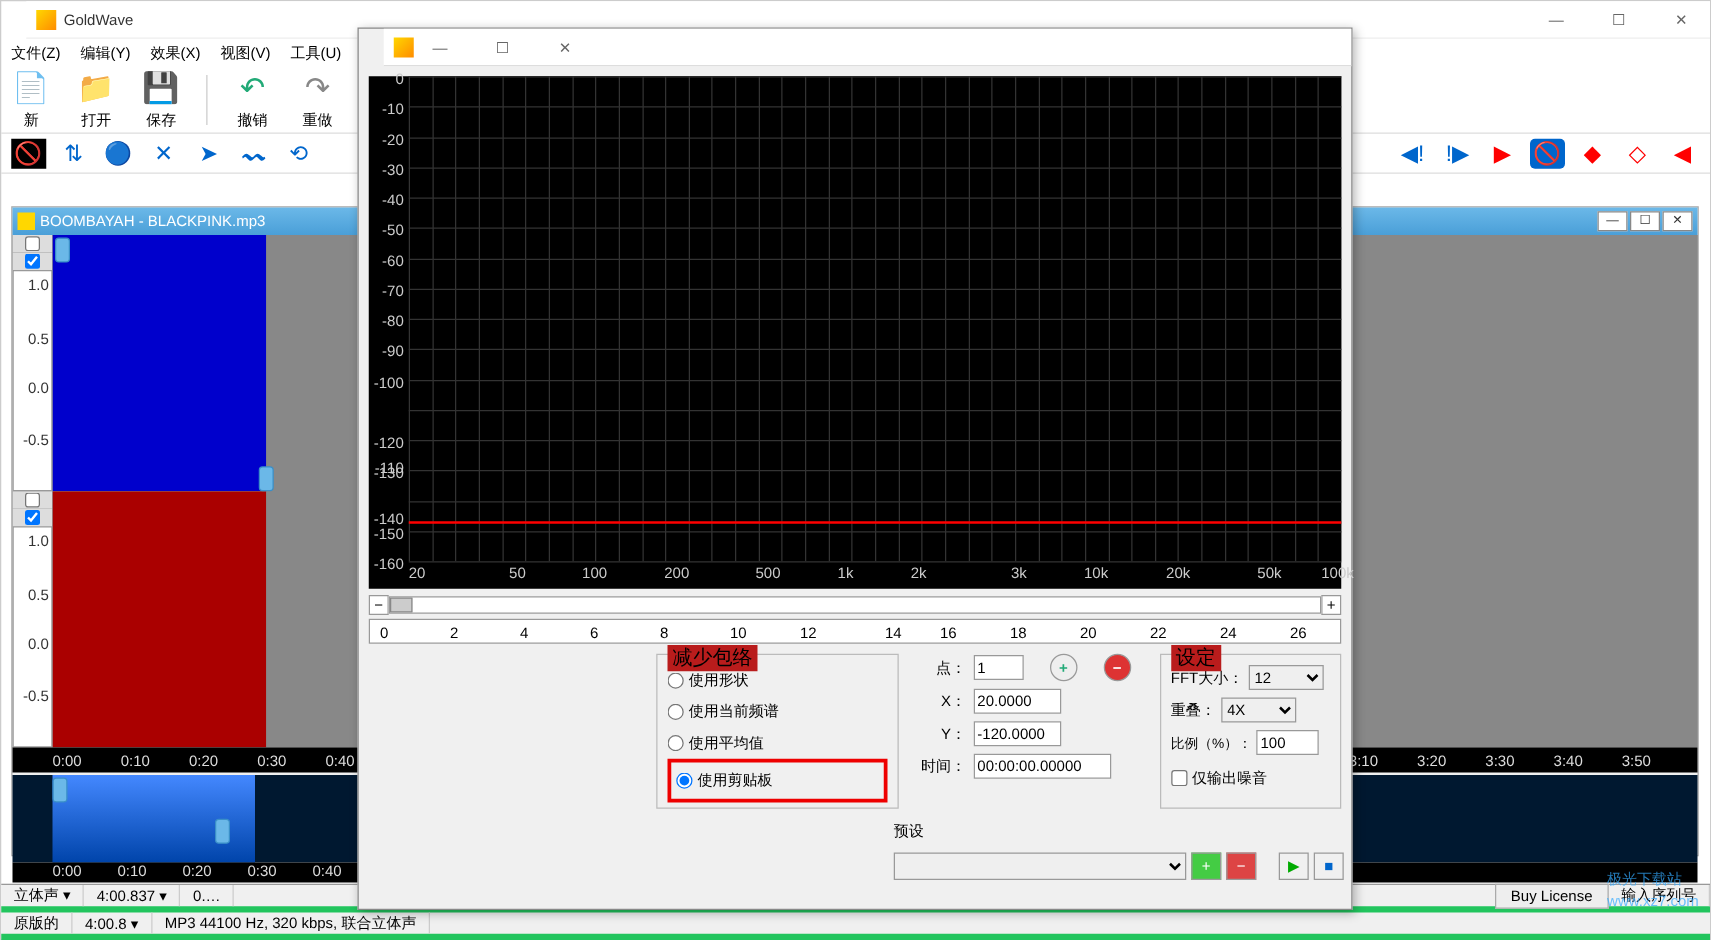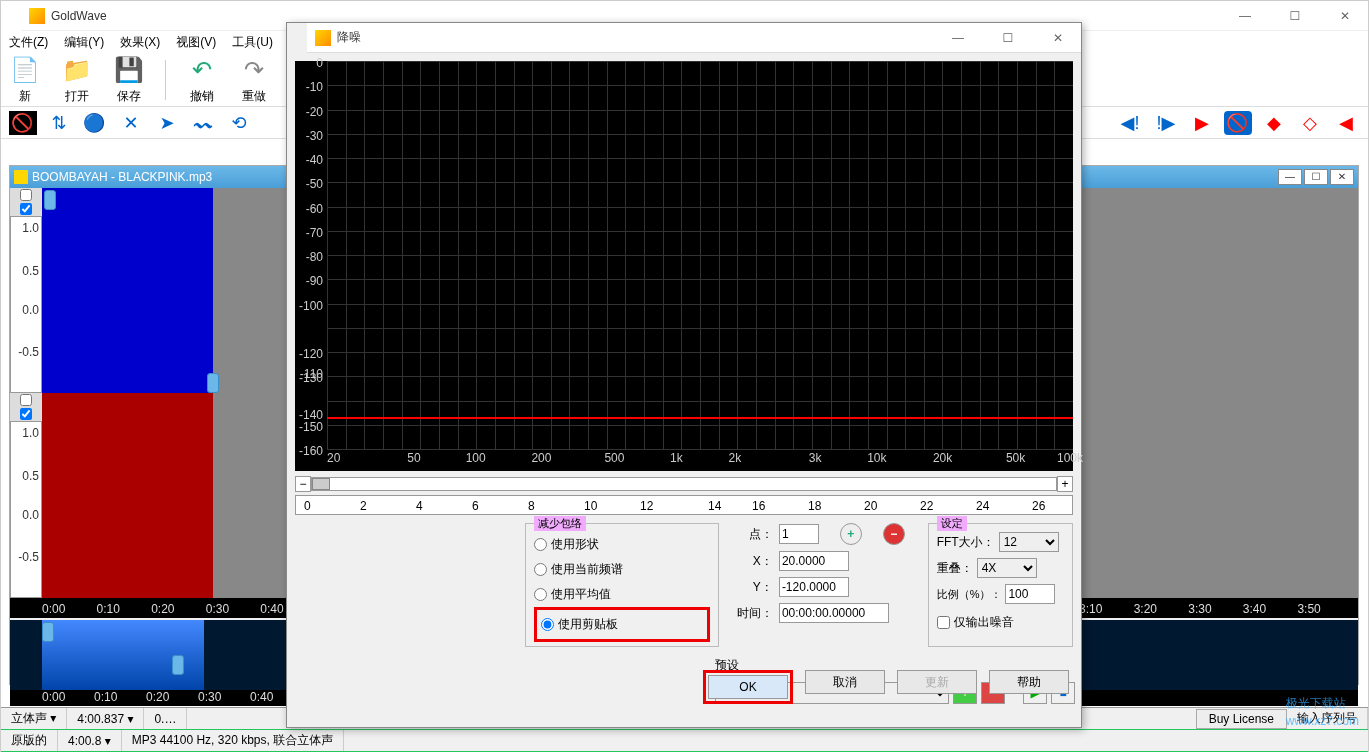--- a/index.html
+++ b/index.html
@@ -50,21 +50,21 @@
 
 .time-ruler { height: 20px; background: #000; color: #ddd; display: flex; align-items: flex-end; padding: 0 32px 2px 32px; gap: 0; font-size: 10px; position: relative; }
 .time-ruler span { position: absolute; bottom: 2px; }
 
 .overview { height: 70px; background: #001830; position: relative; margin-top: 2px; }
 .overview-sel { position: absolute; left: 32px; width: 12%; height: 100%; background: linear-gradient(#4488ff,#0044aa); }
 .overview .marker-handle { background: #6bb8e8; }
 
 
 .status-bar { position: absolute; bottom: 0; left: 0; right: 0; height: 44px; background: #f0f0f0; border-top: 1px solid #999; }
-.status-row { height: 22px; display: flex; align-items: center; border-bottom: 1px solid #22c55e; }
+.status-row { height: 22px; display: flex; align-items: center; border-bottom: 5px solid #22c55e; }
 .status-cell { padding: 0 10px; border-right: 1px solid #ccc; height: 100%; display: flex; align-items: center; }
 .buy-license { margin-left: auto; padding: 2px 12px; background: #eee; border: 1px solid #aaa; cursor: pointer; }
 .watermark { position: absolute; right: 10px; bottom: 24px; color: #3af; font-size: 14px; opacity: 0.7; }
 
 
 .dialog { position: absolute; left: 286px; top: 22px; width: 796px; height: 706px; background: #f0f0f0; border: 1px solid #888; box-shadow: 2px 2px 8px rgba(0,0,0,0.3); z-index: 100; }
 .dialog .title-bar { background: #fff; border-bottom: 1px solid #ddd; }
 .dialog-body { position: relative; padding: 8px; }
 
 .graph-area { position: relative; width: 778px; height: 410px; background: #000; margin-bottom: 4px; }
@@ -82,21 +82,21 @@
 .dialog-slider { display: flex; align-items: center; width: 778px; height: 18px; margin-bottom: 2px; }
 .dialog-slider .sl-btn { width: 16px; height: 16px; background: #fff; border: 1px solid #999; text-align: center; line-height: 14px; cursor: pointer; }
 .dialog-slider .sl-track { flex: 1; height: 14px; background: #fff; border: 1px solid #999; position: relative; }
 .dialog-slider .sl-thumb { position: absolute; left: 0; width: 18px; height: 12px; background: #ccc; border: 1px solid #888; }
 
 .dialog-ruler { width: 778px; height: 20px; background: #fff; border: 1px solid #999; position: relative; font-size: 9px; margin-bottom: 8px; }
 .dialog-ruler div { position: absolute; top: 3px; }
 
 .dialog-controls { display: flex; gap: 8px; }
 .group-box { border: 1px solid #bbb; padding: 8px; position: relative; }
-.group-box .legend { position: absolute; top: -8px; left: 8px; background: #f0abfc; padding: 0 4px; font-size: 11px; }
+.group-box .legend { position: absolute; top: -8px; left: 8px; background: #b91c1c; padding: 0 4px; font-size: 16px; }
 .radio-row { display: flex; align-items: center; gap: 4px; padding: 4px 0; }
 .radio-row input { margin: 0; }
 .highlight-box { border: 3px solid #e00; padding: 2px 4px; }
 
 .param-grid { display: grid; grid-template-columns: auto auto auto auto; gap: 6px 6px; align-items: center; }
 .param-grid label { text-align: right; }
 .param-grid input[type=text] { width: 70px; border: 1px solid #999; padding: 2px; background: #fff; }
 .round-btn { width: 22px; height: 22px; border-radius: 50%; border: 1px solid #999; background: #eee; display: flex; align-items: center; justify-content: center; cursor: pointer; font-weight: bold; }
 
 .preset-row { margin-top: 8px; display: flex; align-items: center; gap: 4px; }
@@ -279,21 +279,20 @@
       <div class="status-cell">原版的</div>
       <div class="status-cell">4:00.8 ▾</div>
       <div class="status-cell">MP3 44100 Hz, 320 kbps, 联合立体声</div>
     </div>
   </div>
 </div>
 
 <div class="dialog">
   <div class="title-bar">
     <span class="app-icon"></span>
-    <span class="title-text">降噪</span>
     <div class="win-controls">
       <span>—</span>
       <span>☐</span>
       <span>✕</span>
     </div>
   </div>
   <div class="dialog-body">
 
     <div class="graph-area">
       <div class="graph-yaxis" id="graph-yaxis">
@@ -483,28 +482,20 @@
       <div class="preset-row">
         <select><option></option></select>
         <span class="sq-btn" style="background:#4c4;color:#fff">+</span>
         <span class="sq-btn" style="background:#d44;color:#fff">−</span>
         <span style="width:10px"></span>
         <span class="sq-btn" style="color:#0a0">▶</span>
         <span class="sq-btn" style="color:#06c">■</span>
       </div>
     </div>
 
-    <div class="dialog-buttons">
-      <span class="ok-highlight">
-        <button style="background:#d8e8f8">OK</button>
-      </span>
-      <button>取消</button>
-      <button class="disabled">更新</button>
-      <button>帮助</button>
-    </div>
 
   </div>
 </div>
 
 <div class="watermark">
   <span style="white-space:pre-line">极光下载站
 www.xz7.com</span>
 </div>
 
 </body></html>

